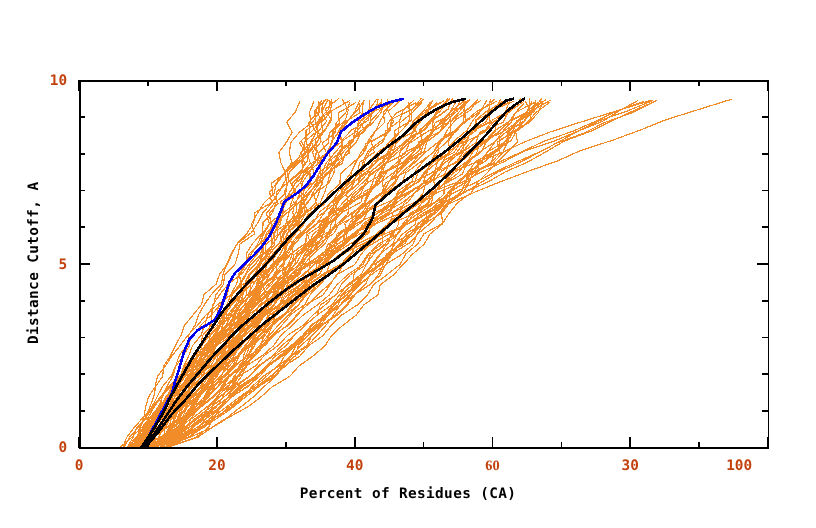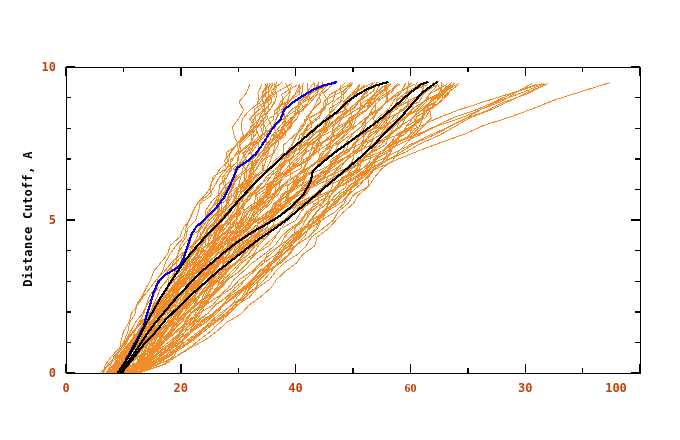--- a/index.html
+++ b/index.html
@@ -203,20 +203,21 @@
         <line x1="66" y1="128.2" x2="71" y2="128.2" stroke="#000" stroke-width="1.4"></line>
         <line x1="640" y1="128.2" x2="635" y2="128.2" stroke="#000" stroke-width="1.4"></line>
         <line x1="66" y1="97.59999999999997" x2="71" y2="97.59999999999997" stroke="#000" stroke-width="1.4"></line>
         <line x1="640" y1="97.59999999999997" x2="635" y2="97.59999999999997" stroke="#000" stroke-width="1.4"></line>
         <line x1="66" y1="67" x2="75" y2="67" stroke="#000" stroke-width="1.4"></line>
         <line x1="640" y1="67" x2="631" y2="67" stroke="#000" stroke-width="1.4"></line>
       </g>
     </svg>
 
   <div class="axis-label-y">Distance Cutoff, A</div>
+  <div class="axis-label-x">Percent of Residues (CA)</div>
 
   <div id="tick-labels">
       <div class="tick-label tick-label-x" style="left: 66px; top: 381px;">0</div>
       <div class="tick-label tick-label-x" style="left: 180.8px; top: 381px;">20</div>
       <div class="tick-label tick-label-x" style="left: 295.6px; top: 381px;">40</div>
       <div class="tick-label tick-label-x" style="left: 410.4px; top: 381px; font-family: Liberation Serif, serif;">60</div>
       <div class="tick-label tick-label-x" style="left: 525.2px; top: 381px;">30</div>
       <div class="tick-label tick-label-x" style="left: 616px; top: 381px;">100</div>
       <div class="tick-label tick-label-y" style="left: 0px; width: 56px; top: 373px;">0</div>
       <div class="tick-label tick-label-y" style="left: 0px; width: 56px; top: 220px;">5</div>

